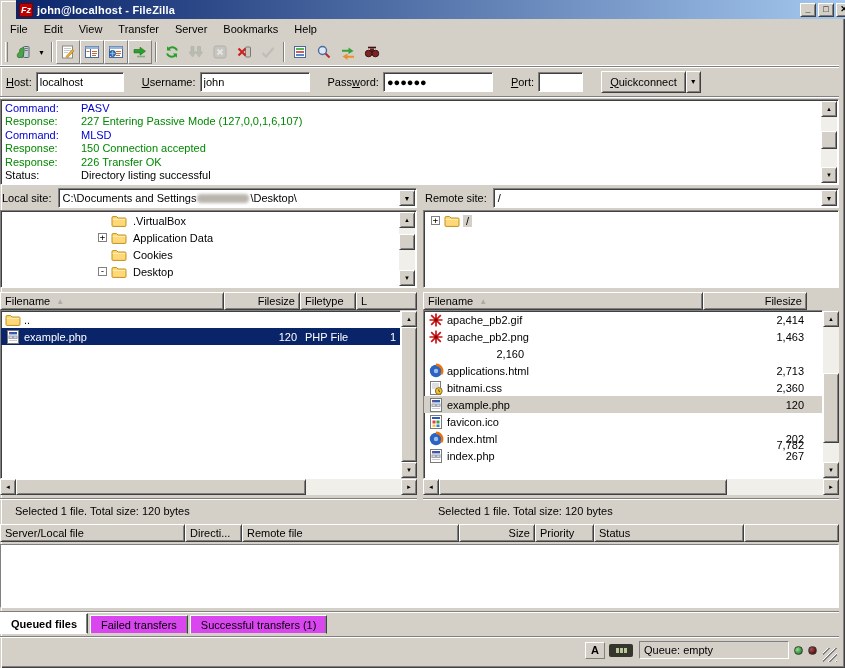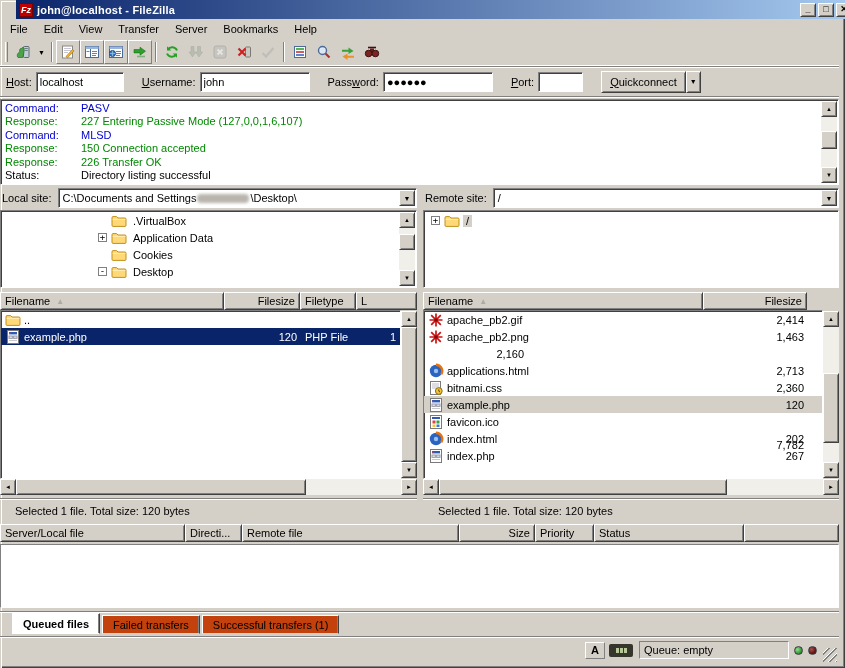--- a/index.html
+++ b/index.html
@@ -84,22 +84,22 @@
   .frow.sel-active { background:#0a246a; color:#fff; }
   .frow.sel-inactive { background:#d4d0c8; }
   .fcell { padding:0 4px; overflow:hidden; flex:none; display:flex; align-items:center; }
   .fcell.right { justify-content:flex-end; }
   .ficon { width:16px; height:16px; margin-right:3px; flex:none; }
   .pane-status { position:absolute; top:310px; height:23px; width:100%; border-top:1px solid #808080; box-shadow:0 1px 0 #fff inset; display:flex; align-items:center; padding:1px 15px 0; }
 
   
   .queue-hdr { left:0; top:524px; width:839px; height:20px; display:flex; }
   .queue-body { left:0; top:544px; width:839px; height:64px; background:#fff; }
-  .tabs { left:0; top:611px; width:839px; height:23px; display:flex; align-items:flex-end; padding-left:12px; border-top:1px solid #808080; box-shadow: inset 0 1px 0 #fff; }
-  .tab { height:19px; padding:0 10px; display:flex; align-items:center; margin-right:2px; border:1px solid; border-color:#fff #404040 #d4d0c8 #fff; background:#c2410c; box-shadow: inset -1px 0 0 #808080; }
+  .tabs { left:0; top:611px; width:839px; height:23px; display:flex; align-items:flex-end; padding-left:0; border-top:1px solid #808080; box-shadow: inset 0 1px 0 #fff; }
+  .tab { height:19px; padding:0 10px; display:flex; align-items:center; margin-right:2px; border:1px solid; border-color:#fff #404040 #d4d0c8 #fff; background:#d946ef; box-shadow: inset -1px 0 0 #808080; }
   .tab.active { background:#fff; height:21px; font-weight:bold; border-color:#fff #404040 #fff #fff; box-shadow: inset -1px 0 0 #808080; }
 
   
   .statusbar { left:0; top:636px; width:839px; height:26px; display:flex; align-items:center; justify-content:flex-end; border-top:1px solid #808080; box-shadow: inset 0 1px 0 #fff; padding:1px 2px 0; }
   .sb-ind { height:17px; display:flex; align-items:center; justify-content:center; margin-left:4px; }
   .dtype { width:20px; font-weight:bold; font-size:11px; border:1px solid; border-color:#fff #808080 #808080 #fff; }
   .badge { width:24px; height:13px; background:#36362c; border-radius:2px; display:flex; align-items:center; justify-content:center; gap:1px; }
   .badge i { display:block; width:3px; height:5px; background:#b9c89a; }
   .queuebox { width:150px; height:18px; margin-left:6px; border:1px solid; border-color:#808080 #fff #fff #808080; display:flex; align-items:center; padding-left:4px; background:#d4d0c8; }
   .led { width:9px; height:9px; border-radius:50%; margin-left:5px; border:1px solid #3c3c3c; }

